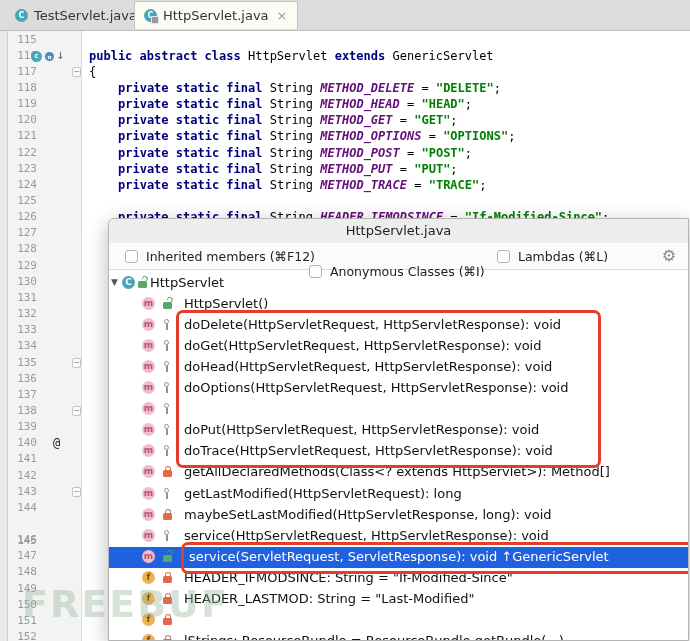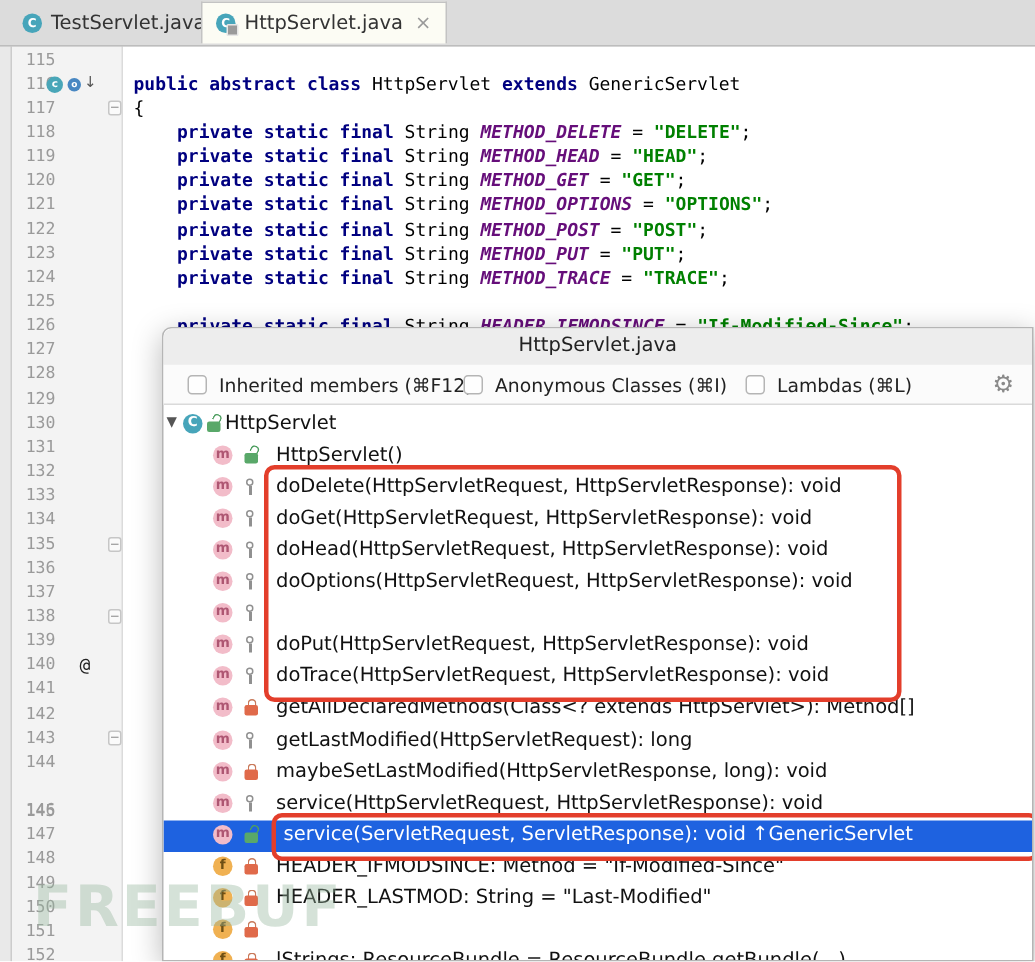--- a/index.html
+++ b/index.html
@@ -175,21 +175,21 @@
       <span class="gmark3" style="top: 49.65px;">↓</span>
     </div>
 
   <div class="popup">
     <div class="ptitle">HttpServlet.java</div>
     <div class="pfilters">
       <div class="filter" style="left:16px;">
         <span class="cbox"></span>
         <span class="flabel">Inherited members (⌘F12)</span>
       </div>
-      <div class="filter" style="left:200px;">
+      <div class="filter" style="left:200px;margin-top:15px;">
         <span class="cbox"></span>
         <span class="flabel">Anonymous Classes (⌘I)</span>
       </div>
       <div class="filter" style="left:388px;">
         <span class="cbox"></span>
         <span class="flabel">Lambdas (⌘L)</span>
       </div>
       <span class="gear">⚙</span>
     </div>
     <div class="plist" id="plist">
@@ -261,21 +261,21 @@
           <span class="lbl">service(HttpServletRequest, HttpServletResponse): void</span>
         </div>
         <div class="prow sel" style="top: 277.65px;">
           <span class="ic ic-m">m</span>
           <span class="vis vis-public"></span>
           <span class="lbl">service(ServletRequest, ServletResponse): void ↑GenericServlet</span>
         </div>
         <div class="prow" style="top: 298.7px;">
           <span class="ic ic-f">f</span>
           <span class="vis vis-private"></span>
-          <span class="lbl">HEADER_IFMODSINCE: Method = "If-Modified-Since"</span>
+          <span class="lbl">HEADER_IFMODSINCE: String = "If-Modified-Since"</span>
         </div>
         <div class="prow" style="top: 319.75px;">
           <span class="ic ic-f">f</span>
           <span class="vis vis-private"></span>
           <span class="lbl">HEADER_LASTMOD: String = "Last-Modified"</span>
         </div>
         <div class="prow" style="top: 340.8px;">
           <span class="ic ic-f">f</span>
           <span class="vis vis-private"></span>
         </div>

